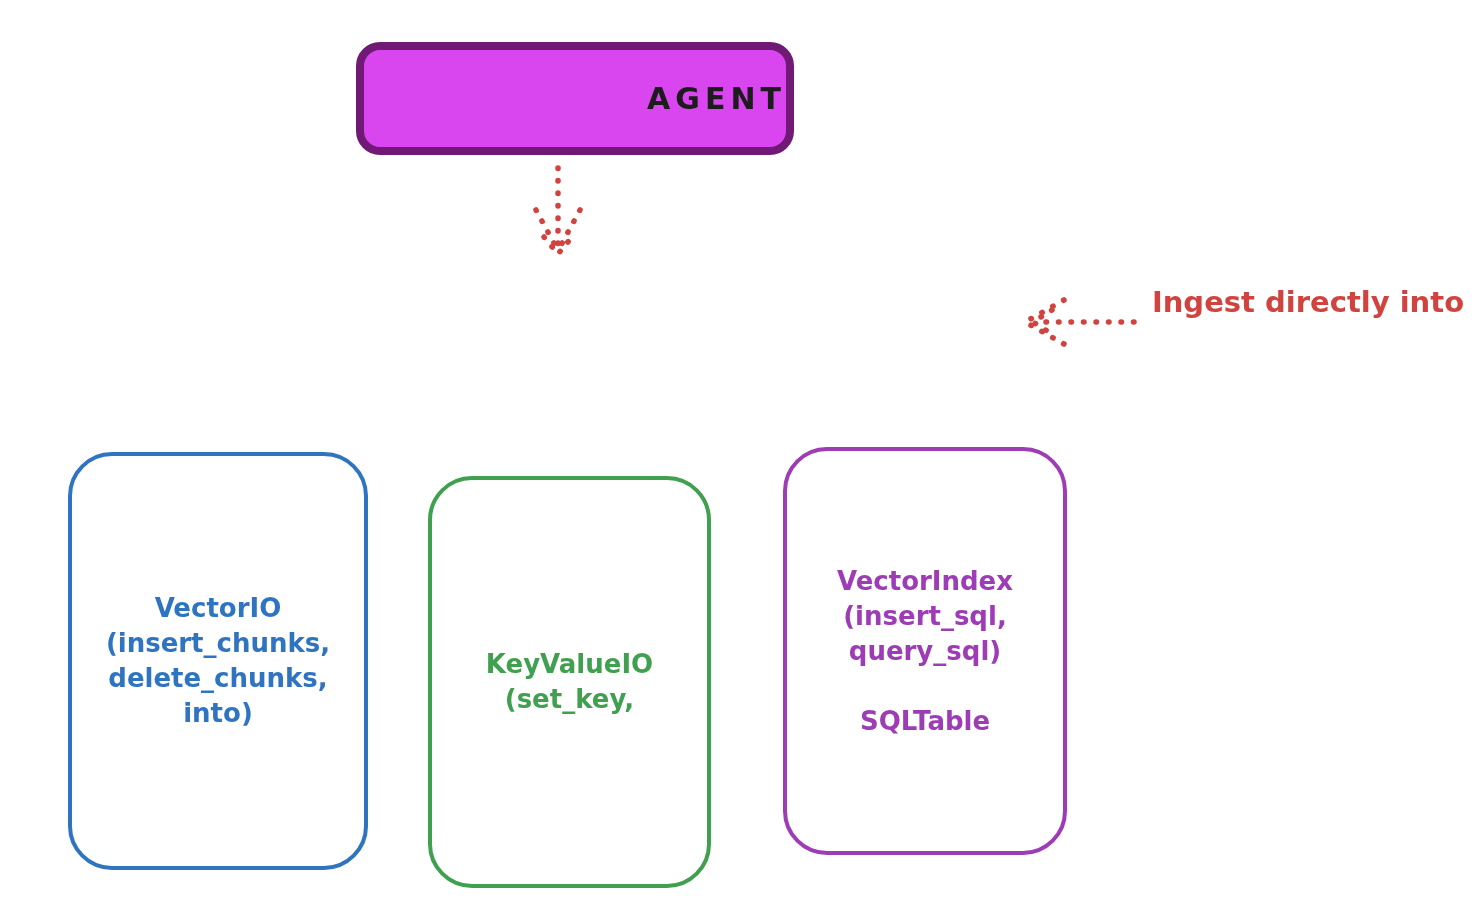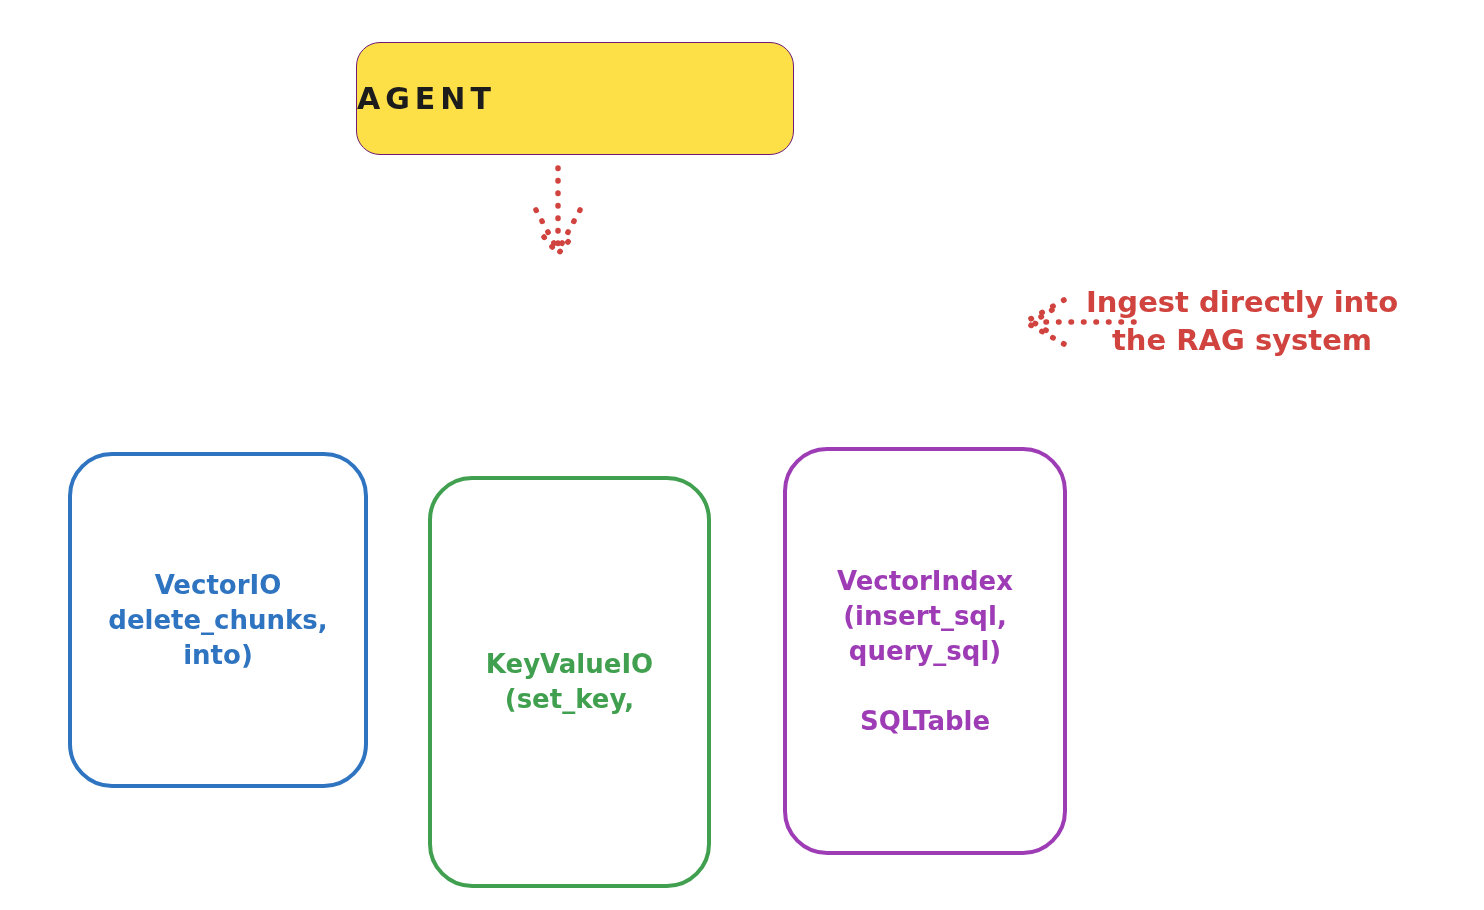--- a/index.html
+++ b/index.html
@@ -6,26 +6,26 @@
   .canvas {
     position: relative;
     width: 1484px;
     height: 910px;
     background: #ffffff;
     font-family: "DejaVu Sans", sans-serif;
     overflow: hidden;
   }
   .box {
     position: absolute;
-    background: #fde047;
-    border: 1px solid #701a75;
+    background: #d946ef;
+    border: 8px solid #701a75;
     border-radius: 26px;
     display: flex;
     align-items: center;
-    justify-content: flex-start;
+    justify-content: flex-end;
     color: #1c1c1c;
     box-sizing: border-box;
   }
   .agent-box {
     left: 356px; top: 42px; width: 438px; height: 113px;
     font-size: 30px; font-weight: 700; letter-spacing: 5px;
     border-radius: 24px;
   }
   .rag-box {
     left: 158px; top: 271px; width: 824px; height: 122px;
@@ -41,34 +41,34 @@
     flex-direction: column;
     align-items: center;
     justify-content: center;
     text-align: center;
     font-size: 26px;
     font-weight: 600;
     line-height: 35px;
   }
   .pillar .index-label { margin-top: 35px; }
   .pillar-blue {
-    left: 68px; top: 452px; width: 300px; height: 336px;
+    left: 68px; top: 452px; width: 300px; height: 418px;
     border: 4px solid #2f74c0; color: #2f74c0; text-align: center;
   }
   .pillar-green {
     left: 428px; top: 476px; width: 283px; height: 412px;
     border: 4px solid #40a04f; color: #40a04f;
   }
   .pillar-purple {
     left: 783px; top: 447px; width: 284px; height: 408px;
     border: 4px solid #9d3cb5; color: #9d3cb5;
   }
   .annotation {
     position: absolute;
-    left: 1072px; top: 283px; width: 340px;
+    left: 1138px; top: 283px; width: 340px;
     text-align: center;
     font-size: 29px;
     font-weight: 700;
     line-height: 38px;
     color: #d0433e;
   }
   .arrows-overlay {
     position: absolute;
     left: 0; top: 0;
     pointer-events: none;
@@ -94,25 +94,25 @@
     <g fill="none" stroke-width="5.5" stroke-linecap="round" stroke-dasharray="0.5 12" stroke="#d0433e">
       <path d="M 1134 322 L 1042 322"></path>
       <path d="M 1064 300 L 1027 321"></path>
       <path d="M 1064 344 L 1027 323"></path>
       <path d="M 1052 310 L 1033 322 L 1052 334"></path>
     </g>
   </svg>
 
   <div class="annotation">
     <div>Ingest directly into</div>
-    <div>the RAG system</div>
   </div>
 
   <div class="pillar pillar-blue">
     <div>VectorIO</div>
+    <div>(insert_chunks,</div>
     <div>delete_chunks,</div>
     <div>into)</div>
   </div>
 
   <div class="pillar pillar-green">
     <div>KeyValueIO</div>
     <div>(set_key,</div>
   </div>
 
   <div class="pillar pillar-purple">

